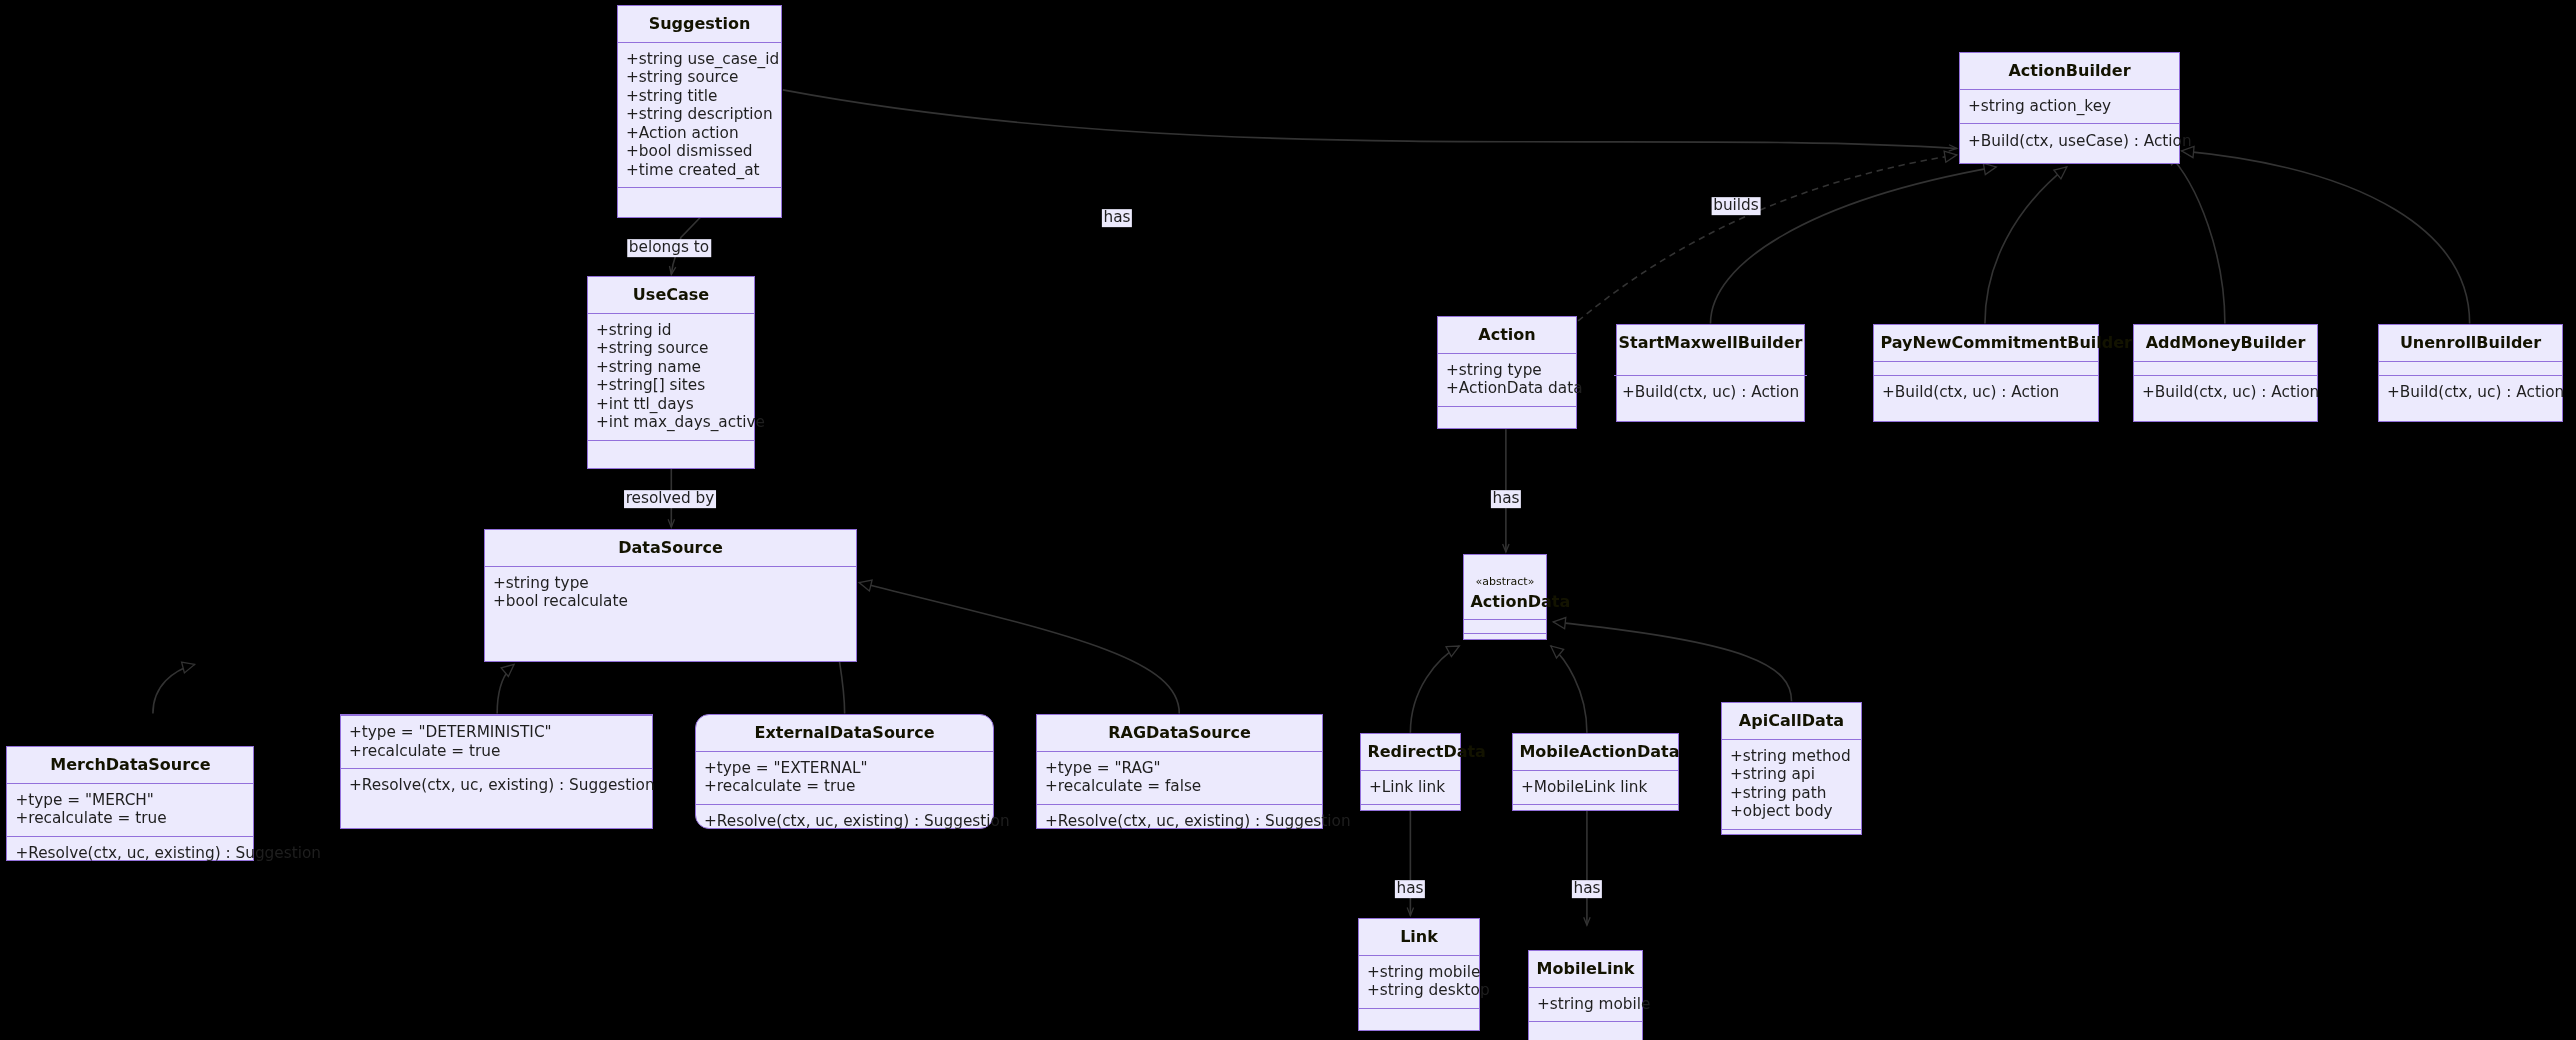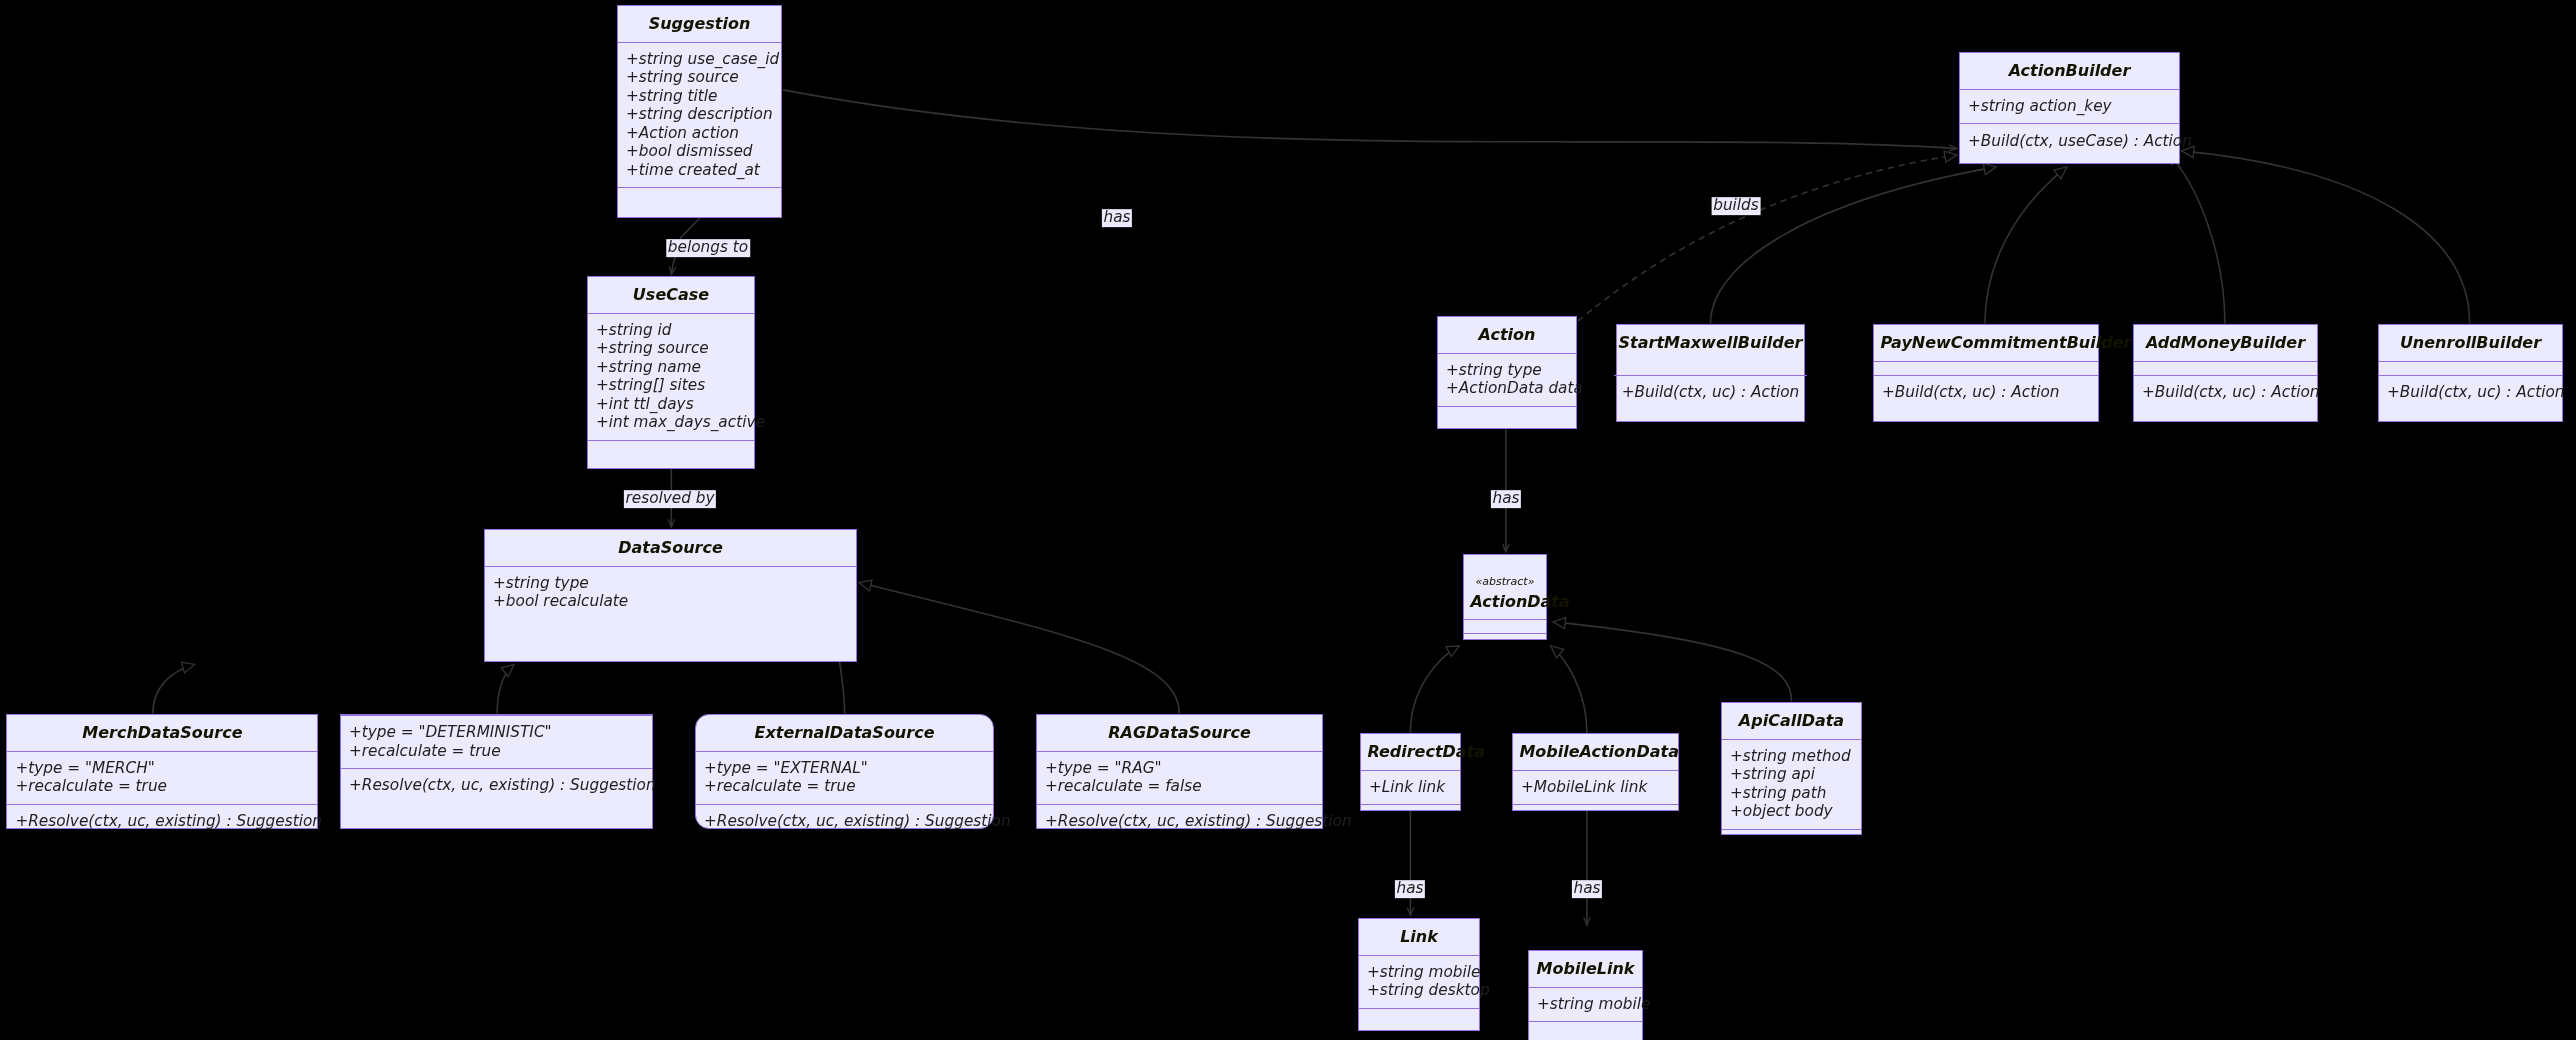--- a/index.html
+++ b/index.html
@@ -1,17 +1,17 @@
 <!DOCTYPE html>
 <html style="font-size:13px"><head>
 <meta charset="utf-8">
 <style>
   html,body{margin:0;padding:0;background:#000;}
   #stage{position:relative;width:2576px;height:1040px;background:#000;overflow:hidden;
-         font-family:"DejaVu Sans","Liberation Sans",sans-serif;font-style:italic;}
+         font-family:"DejaVu Sans","Liberation Sans",sans-serif;}
   svg.edges{position:absolute;left:0;top:0;width:2576px;height:1040px;pointer-events:none;}
   .edge-path{fill:none;stroke:#333333;stroke-width:2;}
   .edge-path.dashed{stroke-dasharray:8 6;}
   .edge-label{position:absolute;background:#ECEAFD;color:#1f1f1f;font-size:15.3px;
               line-height:17.7px;padding:0 1.6px;white-space:nowrap;transform:translate(-50%,-50%);}
   .uml-class{position:absolute;box-sizing:border-box;background:#ECEAFD;
              border:1.6px solid #9370DB;display:flex;flex-direction:column;}
   .uml-title{text-align:center;font-weight:bold;font-size:16px;color:#131300;
              padding:8px 6.4px 8.8px 6.4px;line-height:19px;}
   .uml-stereo{display:block;font-weight:normal;font-size:11px;line-height:17.7px;
@@ -86,21 +86,21 @@
         </div>
         <div class="uml-methods empty"></div>
       </div>
       <div class="uml-class" style="left: 484px; top: 529px; width: 373px; height: 133px;">
         <div class="uml-title"><span>DataSource</span></div>
         <div class="uml-attrs">
           <div class="uml-row">+string type</div>
           <div class="uml-row">+bool recalculate</div>
         </div>
       </div>
-      <div class="uml-class" style="left: 6.4px; top: 714px; width: 312px; height: 115px;">
+      <div class="uml-class" style="left: 6.4px; top: 746px; width: 248px; height: 115px;">
         <div class="uml-title"><span>MerchDataSource</span></div>
         <div class="uml-attrs">
           <div class="uml-row">+type = "MERCH"</div>
           <div class="uml-row">+recalculate = true</div>
         </div>
         <div class="uml-methods">
           <div class="uml-row">+Resolve(ctx, uc, existing) : Suggestion</div>
         </div>
       </div>
       <div class="uml-class" style="left: 340px; top: 714px; width: 313px; height: 115px;">
@@ -216,21 +216,21 @@
       </div>
       <div class="uml-class" style="left: 1528px; top: 950px; width: 115px; height: 94px;">
         <div class="uml-title"><span>MobileLink</span></div>
         <div class="uml-attrs">
           <div class="uml-row">+string mobile</div>
         </div>
         <div class="uml-methods empty"></div>
       </div>
     </div>
   <div id="label-layer">
-      <div class="edge-label" style="left: 708px; top: 248px;">belongs to</div>
+      <div class="edge-label" style="left: 669px; top: 248px;">belongs to</div>
       <div class="edge-label" style="left: 1117px; top: 218px;">has</div>
       <div class="edge-label" style="left: 670px; top: 499px;">resolved by</div>
       <div class="edge-label" style="left: 1506px; top: 499px;">has</div>
       <div class="edge-label" style="left: 1736px; top: 206px;">builds</div>
       <div class="edge-label" style="left: 1410px; top: 889px;">has</div>
       <div class="edge-label" style="left: 1587px; top: 889px;">has</div>
     </div>
 
 </div>
 

